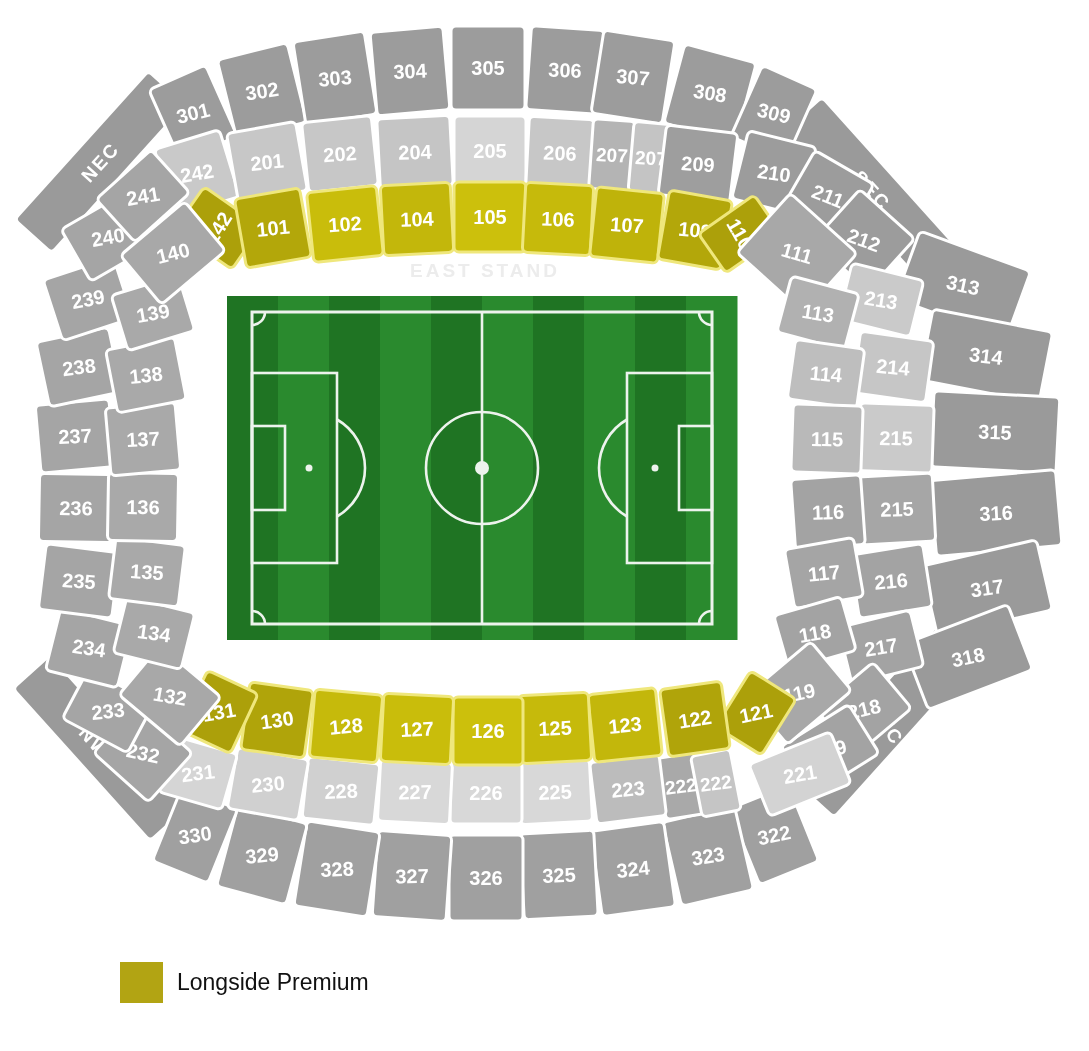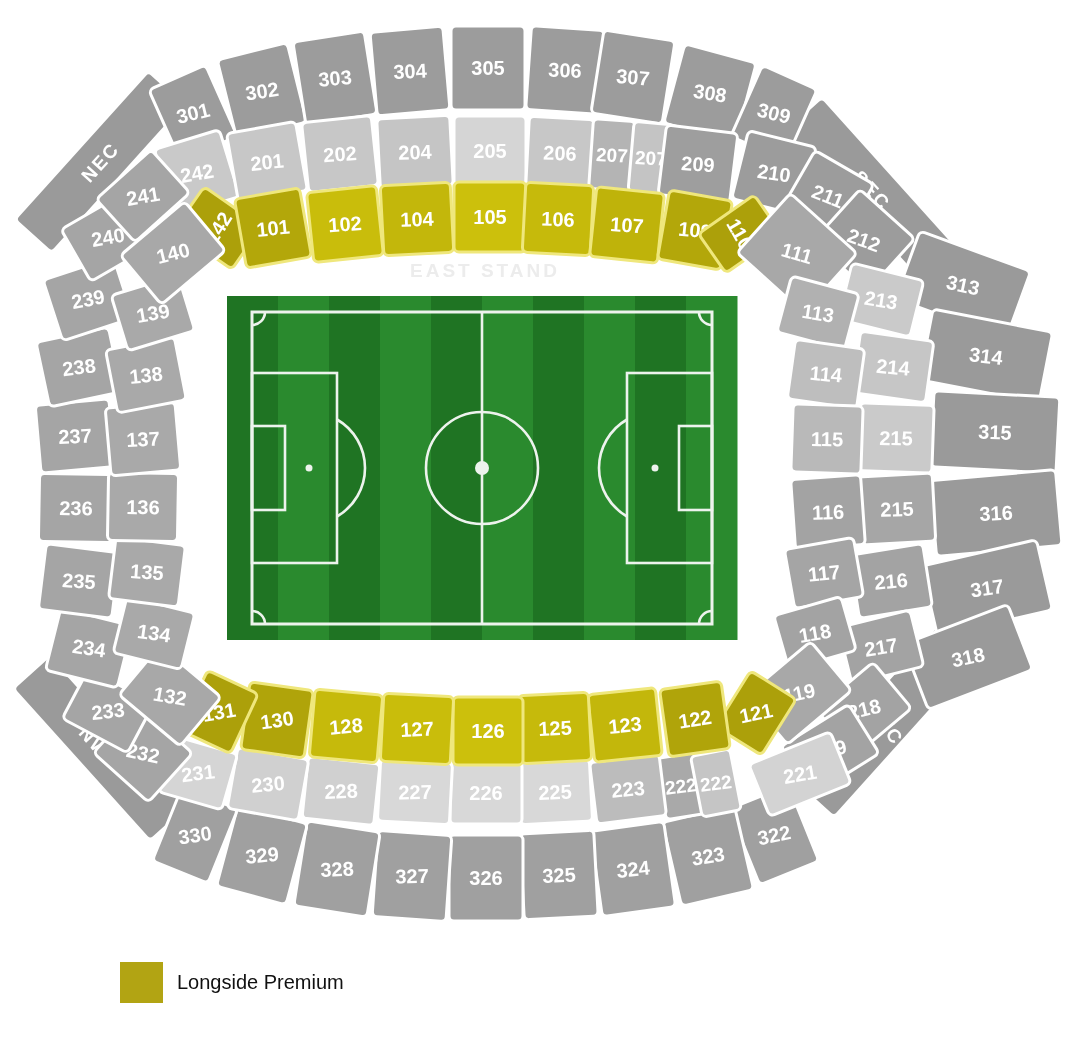--- a/index.html
+++ b/index.html
@@ -2,21 +2,21 @@
 <html><head>
 <meta charset="utf-8">
 <style>
   html,body{margin:0;padding:0;background:#FFFFFF;}
   body{width:1089px;height:1051px;position:relative;overflow:hidden;
        font-family:"Liberation Sans",sans-serif;}
   #stadium-svg{position:absolute;left:0;top:0;}
   #stadium-svg text{font-family:"Liberation Sans",sans-serif;font-weight:bold;}
   .legend{position:absolute;left:120px;top:962px;display:flex;align-items:center;}
   .legend-swatch{width:43px;height:41px;display:inline-block;}
-  .legend-label{margin-left:14px;font-size:20px;color:#111111;
+  .legend-label{margin-left:14px;font-size:23px;color:#111111;
                 font-family:"Liberation Sans",sans-serif;}
 </style>
 </head>
 <body>
 
 <svg id="stadium-svg" width="1089" height="1051" viewBox="0 0 1089 1051">
     <g>
       <rect x="227" y="296" width="51.5" height="344" fill="#1F7423"></rect>
       <rect x="278" y="296" width="51.5" height="344" fill="#2A8A2E"></rect>
       <rect x="329" y="296" width="51.5" height="344" fill="#1F7423"></rect>

